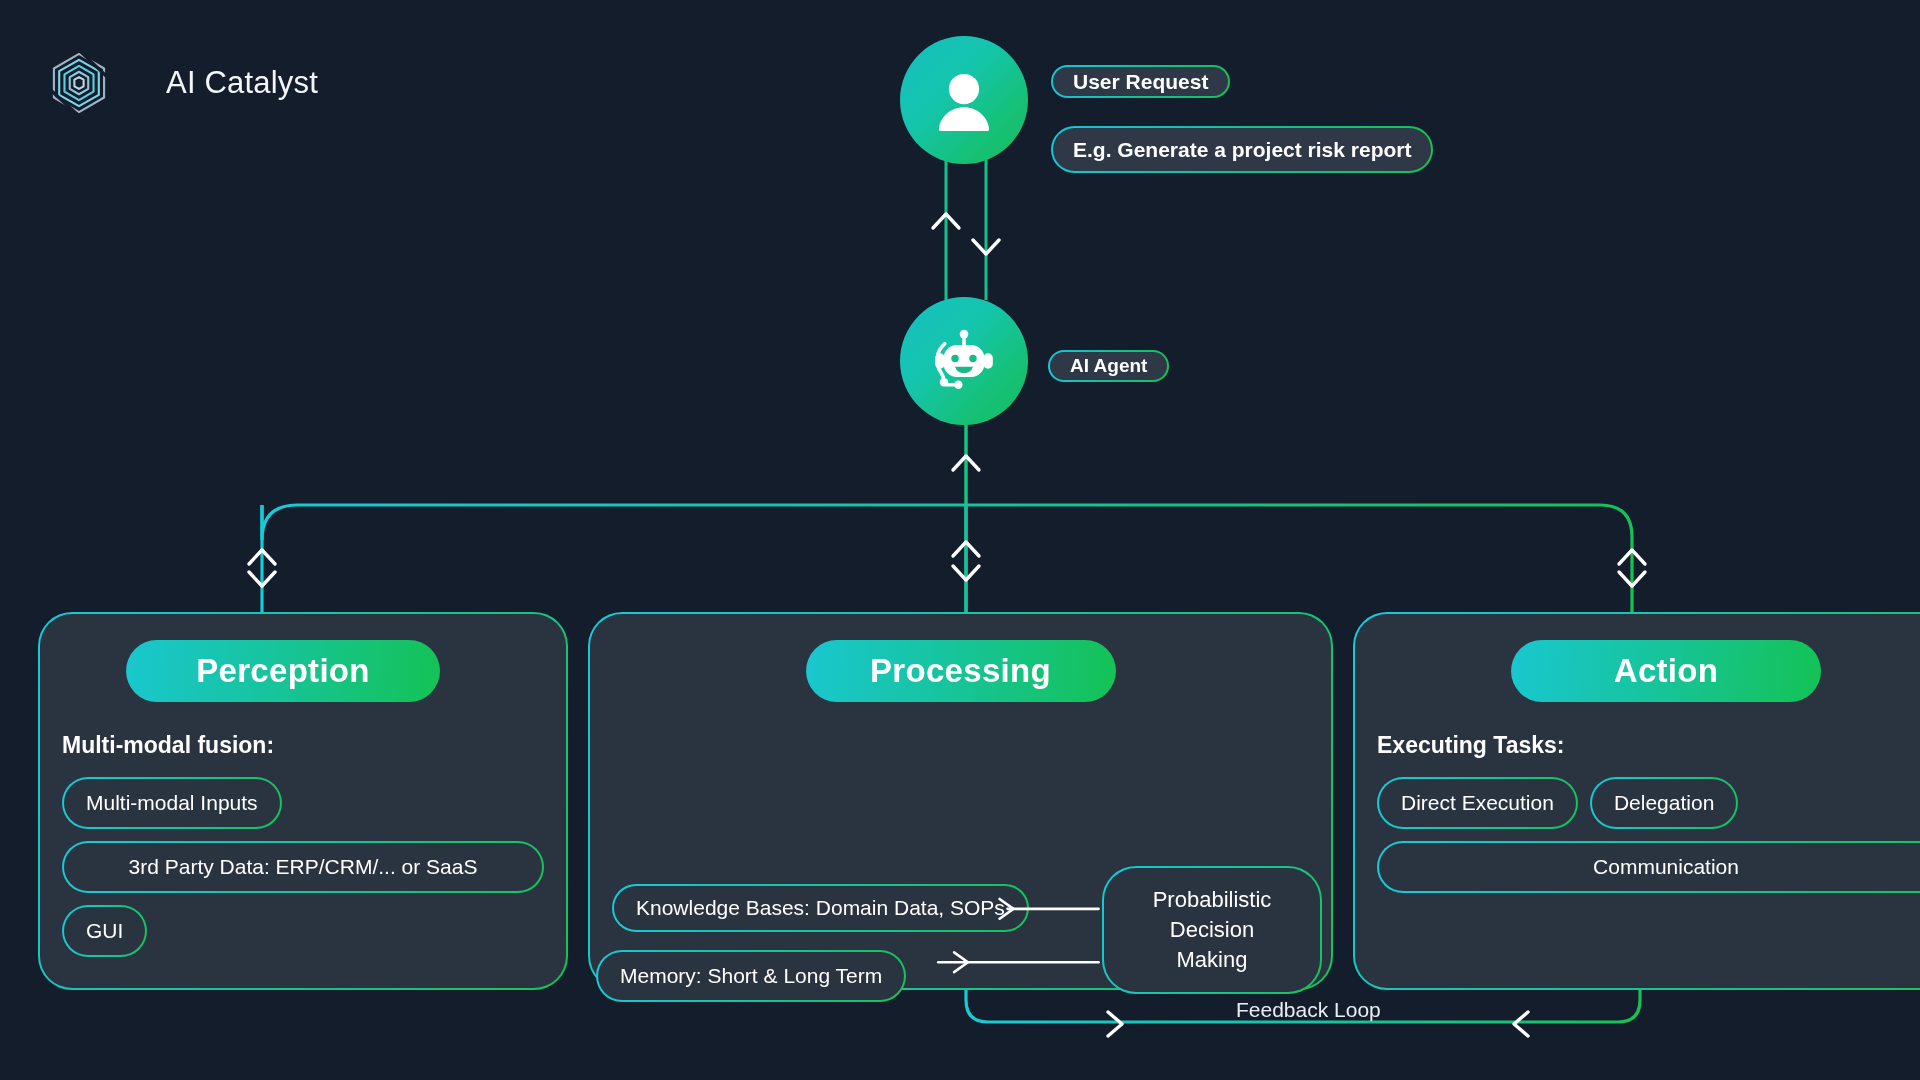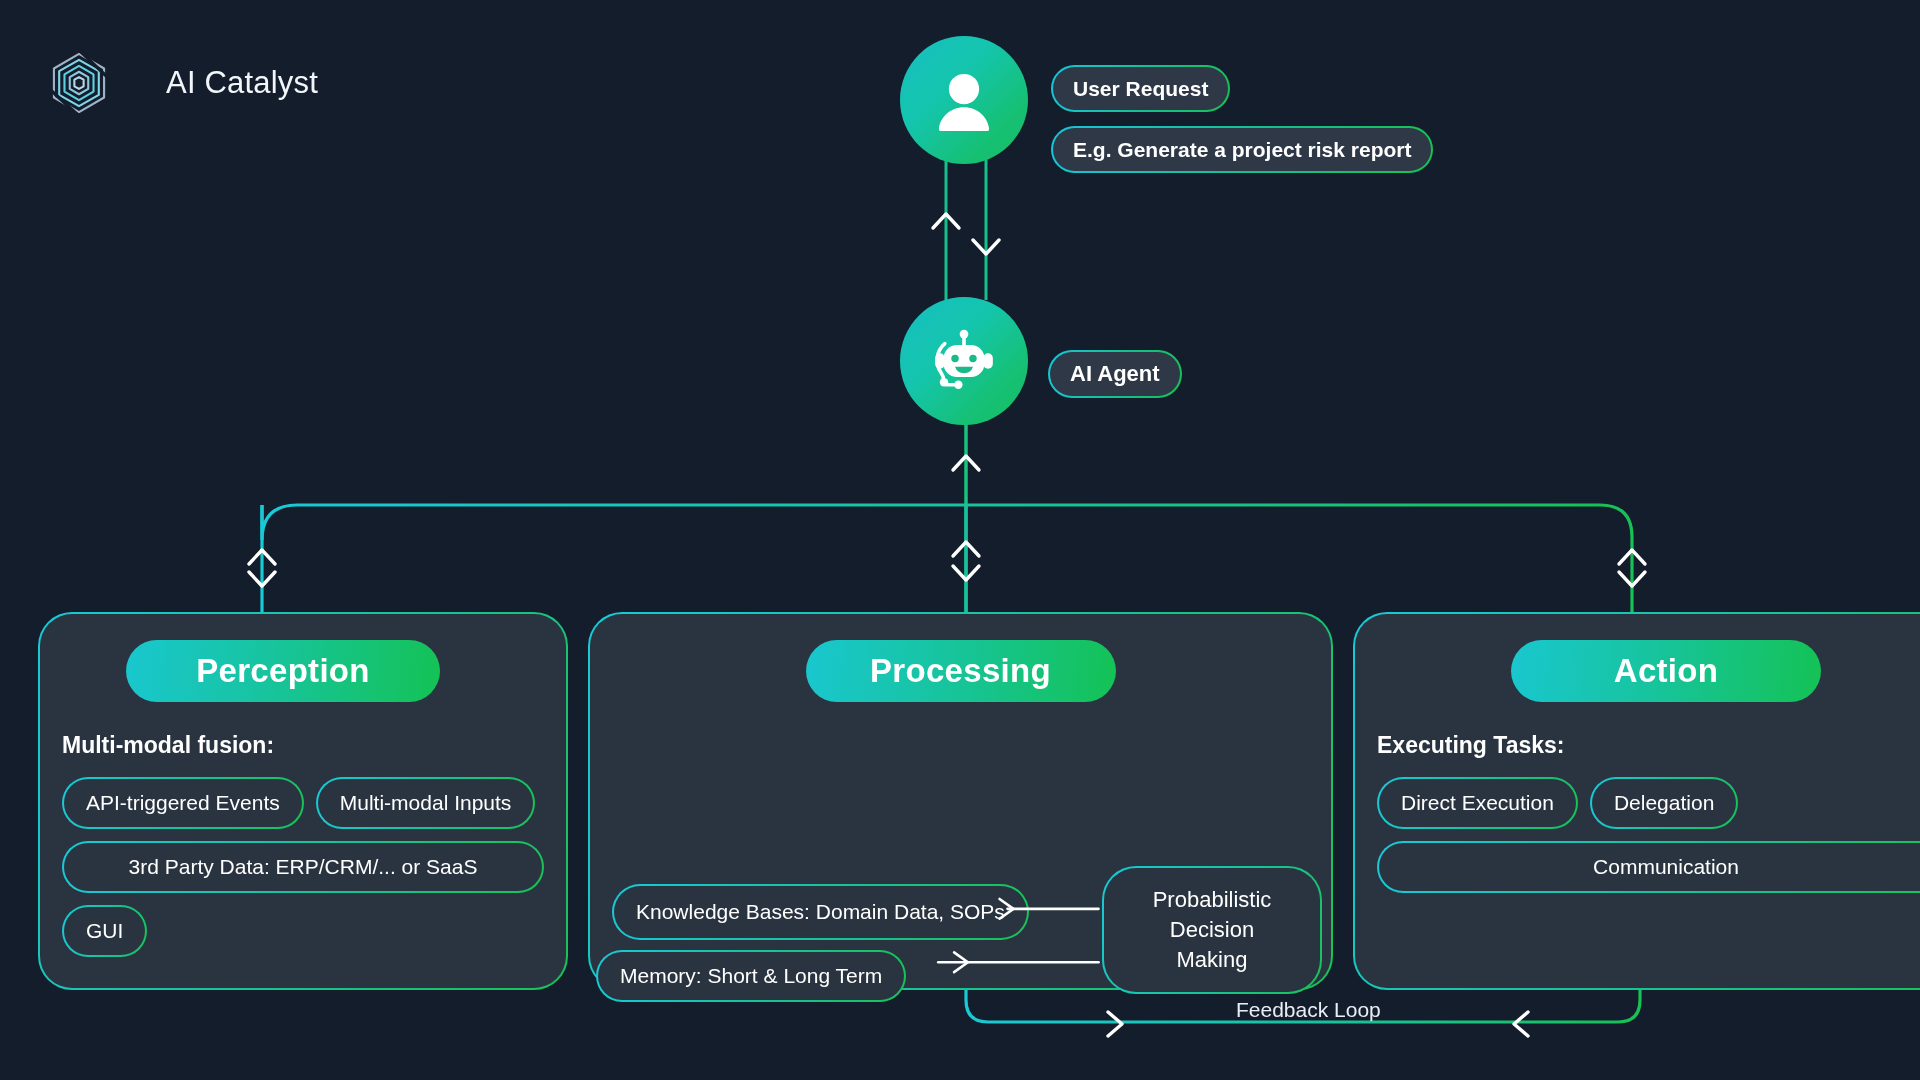--- a/index.html
+++ b/index.html
@@ -30,23 +30,23 @@
   .pill {
     position:absolute; display:flex; align-items:center; justify-content:center;
     background:#2e3846; color:#ffffff; border-radius:999px;
     padding:0 20px; white-space:nowrap;
     background-image:
       linear-gradient(#2e3846,#2e3846),
       linear-gradient(100deg,#18c5d8 0%, #16bf8e 55%, #17c155 100%);
     background-origin:border-box; background-clip:padding-box, border-box;
     border:2px solid transparent;
   }
-  #pill-user-request { left:1051px; top:65px; height:47px; font-size:21px; font-weight:bold; }
+  #pill-user-request { left:1051px; top:65px; height:33px; font-size:21px; font-weight:bold; }
   #pill-user-example { left:1051px; top:126px; height:47px; font-size:21px; font-weight:bold; }
-  #pill-ai-agent    { left:1048px; top:350px; height:48px; font-size:22px; font-weight:bold; }
+  #pill-ai-agent    { left:1048px; top:350px; height:32px; font-size:19px; font-weight:bold; }
 
   
   .panel {
     position:absolute; background:#2a3441; border-radius:34px;
     background-image:
       linear-gradient(#2a3441,#2a3441),
       linear-gradient(115deg,#19c9d6 0%, #18c49d 50%, #18c257 100%);
     background-origin:border-box; background-clip:padding-box, border-box;
     border:2.5px solid transparent;
   }
@@ -76,21 +76,21 @@
     color:#ffffff; font-size:21px; white-space:nowrap;
     background-image:
       linear-gradient(#2a3441,#2a3441),
       linear-gradient(100deg,#19c9d6 0%, #18c29a 55%, #17c257 100%);
     background-origin:border-box; background-clip:padding-box, border-box;
     border:2px solid transparent;
   }
   .chip.wide { flex:1 1 100%; }
 
   
-  #proc-chip-knowledge { position:absolute; left:22px; top:270px; height:56px; }
+  #proc-chip-knowledge { position:absolute; left:22px; top:270px; height:48px; }
   #proc-chip-memory    { position:absolute; left:6px; top:336px; height:52px;text-align:right; }
   #proc-decision {
     position:absolute; left:512px; top:252px; width:220px; height:128px;
     border-radius:34px; display:flex; align-items:center; justify-content:center;
     text-align:center; color:#ffffff; font-size:22px; line-height:1.35; padding:0 14px;
     background-image:
       linear-gradient(#2a3441,#2a3441),
       linear-gradient(115deg,#19c9d6 0%, #18c49d 50%, #18c257 100%);
     background-origin:border-box; background-clip:padding-box, border-box;
     border:2px solid transparent;
@@ -213,21 +213,20 @@
       <path d="M18 50.5h8" stroke="#ffffff" stroke-width="2.8" stroke-linecap="round" fill="none"></path>
       <circle cx="27.6" cy="50.5" r="3.3" fill="#ffffff"></circle>
     </svg>
   </div>
   <div class="pill" id="pill-ai-agent">AI Agent</div>
 
   <div class="panel" id="panel-perception">
     <div class="panel-title">Perception</div>
     <div class="panel-subtitle">Multi-modal fusion:</div>
     <div class="chips">
-      <div class="chip">API-triggered Events</div>
       <div class="chip">Multi-modal Inputs</div>
       <div class="chip wide">3rd Party Data: ERP/CRM/... or SaaS</div>
       <div class="chip">GUI</div>
     </div>
   </div>
 
   <div class="panel" id="panel-processing">
     <div class="panel-title">Processing</div>
     <div class="chip" id="proc-chip-knowledge">Knowledge Bases: Domain Data, SOPs</div>
     <div class="chip" id="proc-chip-memory">Memory: Short &amp; Long Term</div>

